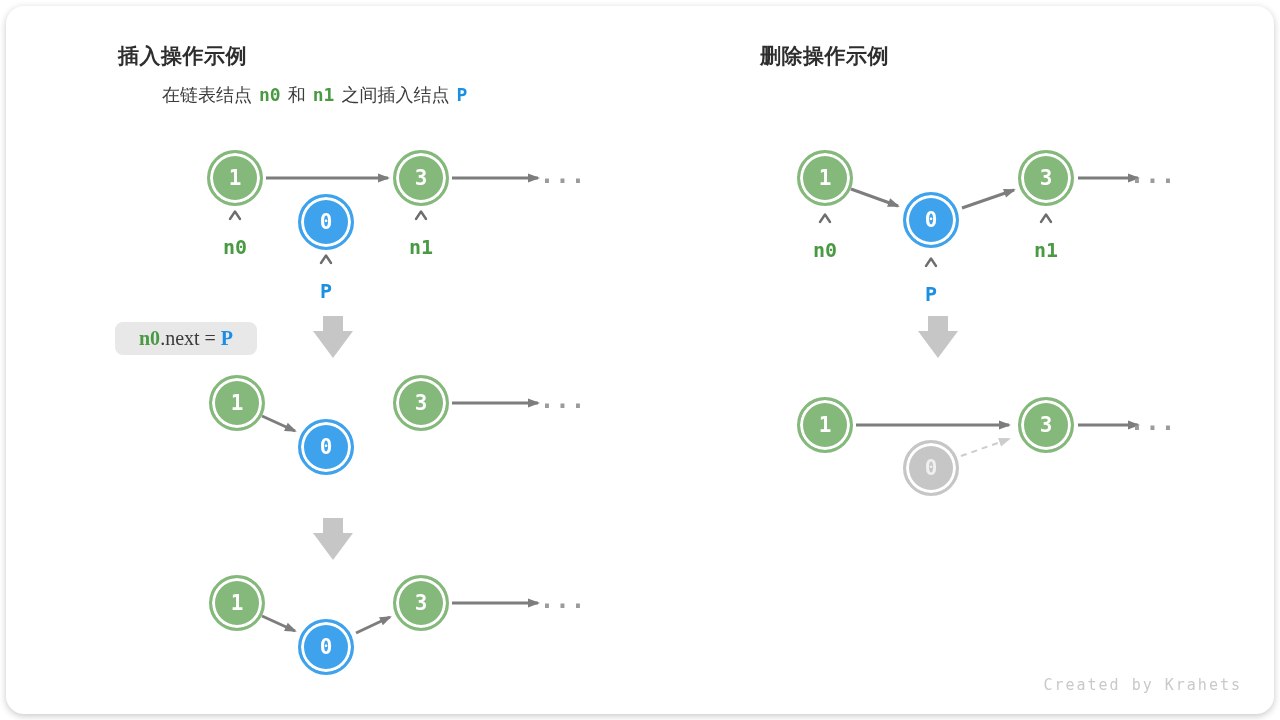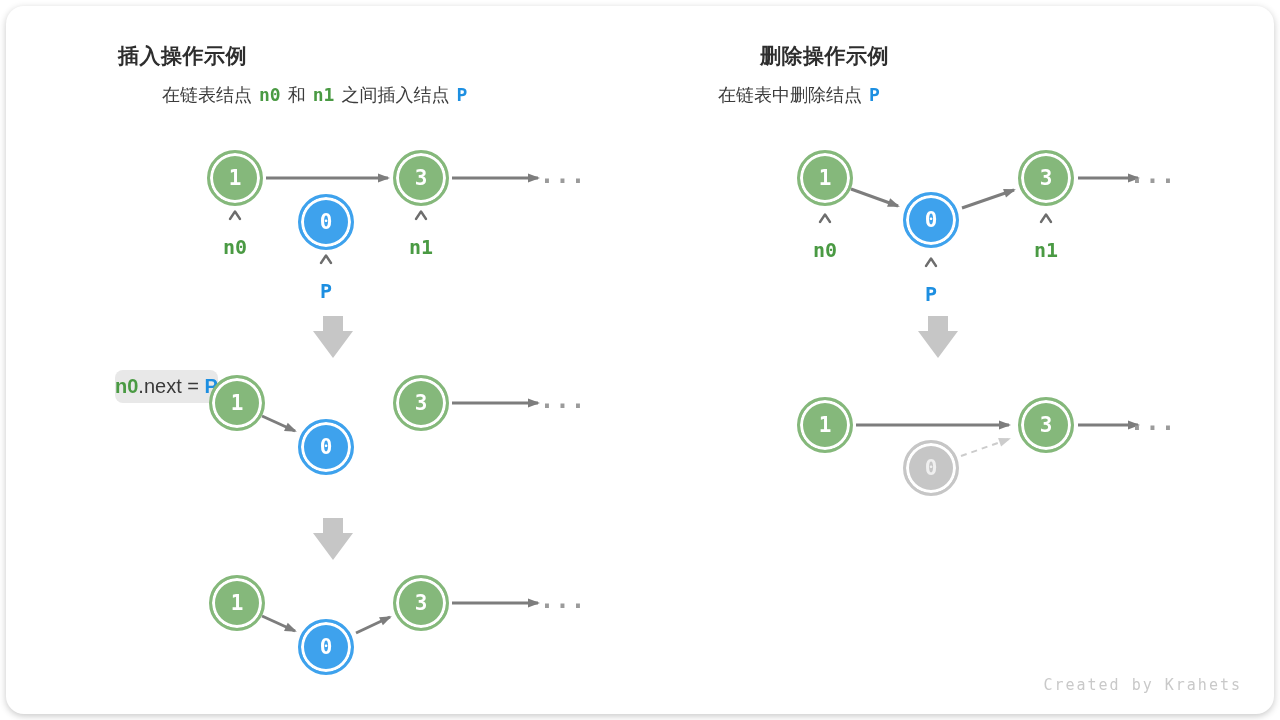--- a/index.html
+++ b/index.html
@@ -22,22 +22,22 @@
   .node-green{background:var(--green-node,#85b87b);border-color:var(--green-node,#85b87b);}
   .node-blue{background:var(--blue-node,#3ea2ed);border-color:var(--blue-node,#3ea2ed);}
   .node-gray{background:var(--gray-node,#c6c6c6);border-color:var(--gray-node,#c6c6c6);color:#efefef;}
   .nlabel{position:absolute;z-index:3;transform:translate(-50%,-50%);
           font-family:"DejaVu Sans Mono",monospace;font-weight:700;font-size:20px;white-space:nowrap;}
   .caret{position:absolute;z-index:3;transform:translate(-50%,-50%);line-height:0;}
   .dots{position:absolute;z-index:3;transform:translate(-50%,-50%);
         font-family:"DejaVu Sans Mono",monospace;font-weight:700;font-size:24px;
         letter-spacing:1px;color:#9b9b9b;white-space:pre;}
   .codebox{position:absolute;z-index:3;background:var(--code-bg,#e8e8e8);border-radius:8px;
-           padding:4px 0;font-family:Liberation Sans, sans-serif;font-size:20px;
-           color:#3a3a3a;white-space:pre;line-height:25px;margin-top:48px;}
+           padding:4px 24px;font-family:Liberation Serif, serif;font-size:20px;
+           color:#3a3a3a;white-space:pre;line-height:25px;}
   .codebox b{font-weight:700;}
   .downarrow{position:absolute;z-index:3;line-height:0;}
   .footer-credit{position:absolute;z-index:3;font-family:"DejaVu Sans Mono",monospace;
                  font-size:15px;letter-spacing:2px;color:#c9c9c9;white-space:nowrap;}
 </style>
 </head>
 <body>
 
 <div class="stage">
   <div class="card"></div>
@@ -106,23 +106,20 @@
   <div class="downarrow" style="left:313px;top:518px;"><svg width="40" height="42">
         <path d="M10,0 h20 v15 h10 L20,42 L0,15 h10 Z" fill="#c6c6c6"></path>
       </svg></div>
 
   <div class="node node-green" style="left:237px;top:603px;">1</div>
   <div class="node node-blue" style="left:326px;top:647px;">0</div>
   <div class="node node-green" style="left:421px;top:603px;">3</div>
   <div class="dots" style="left:563px;top:600px;">...</div>
 
   <div class="abs panel-title" style="left:760px;top:42px;">删除操作示例</div>
-  <div class="abs subtitle" style="left:718px;top:83px;">
-    <span>在链表中删除结点</span><span class="tok tok-blue">P</span>
-  </div>
 
   <div class="node node-green" style="left:825px;top:178px;">1</div>
   <div class="node node-blue" style="left:931px;top:220px;">0</div>
   <div class="node node-green" style="left:1046px;top:178px;">3</div>
   <div class="caret" style="left:825px;top:218px;"><svg width="14" height="11">
         <path d="M2,9.5 L7,2 L12,9.5" stroke="#6e6e6e" stroke-width="2.4" fill="none" stroke-linecap="round" stroke-linejoin="round"></path>
       </svg></div>
   <div class="caret" style="left:931px;top:262px;"><svg width="14" height="11">
         <path d="M2,9.5 L7,2 L12,9.5" stroke="#6e6e6e" stroke-width="2.4" fill="none" stroke-linecap="round" stroke-linejoin="round"></path>
       </svg></div>

